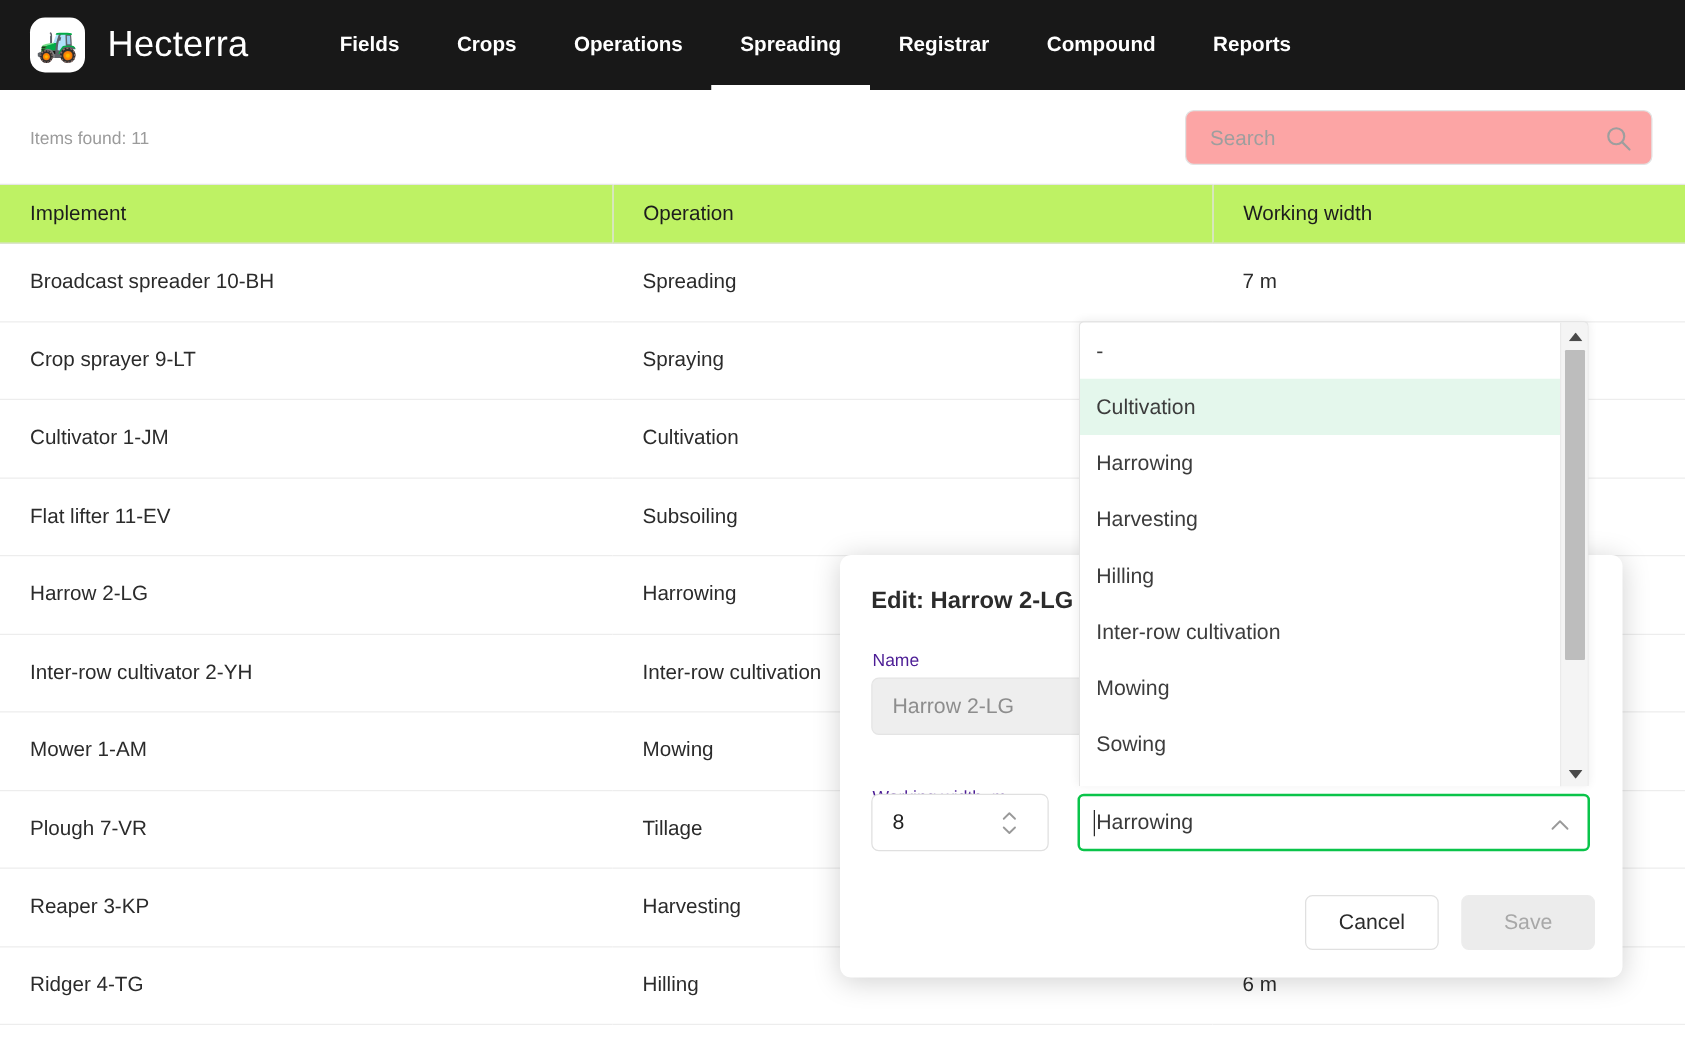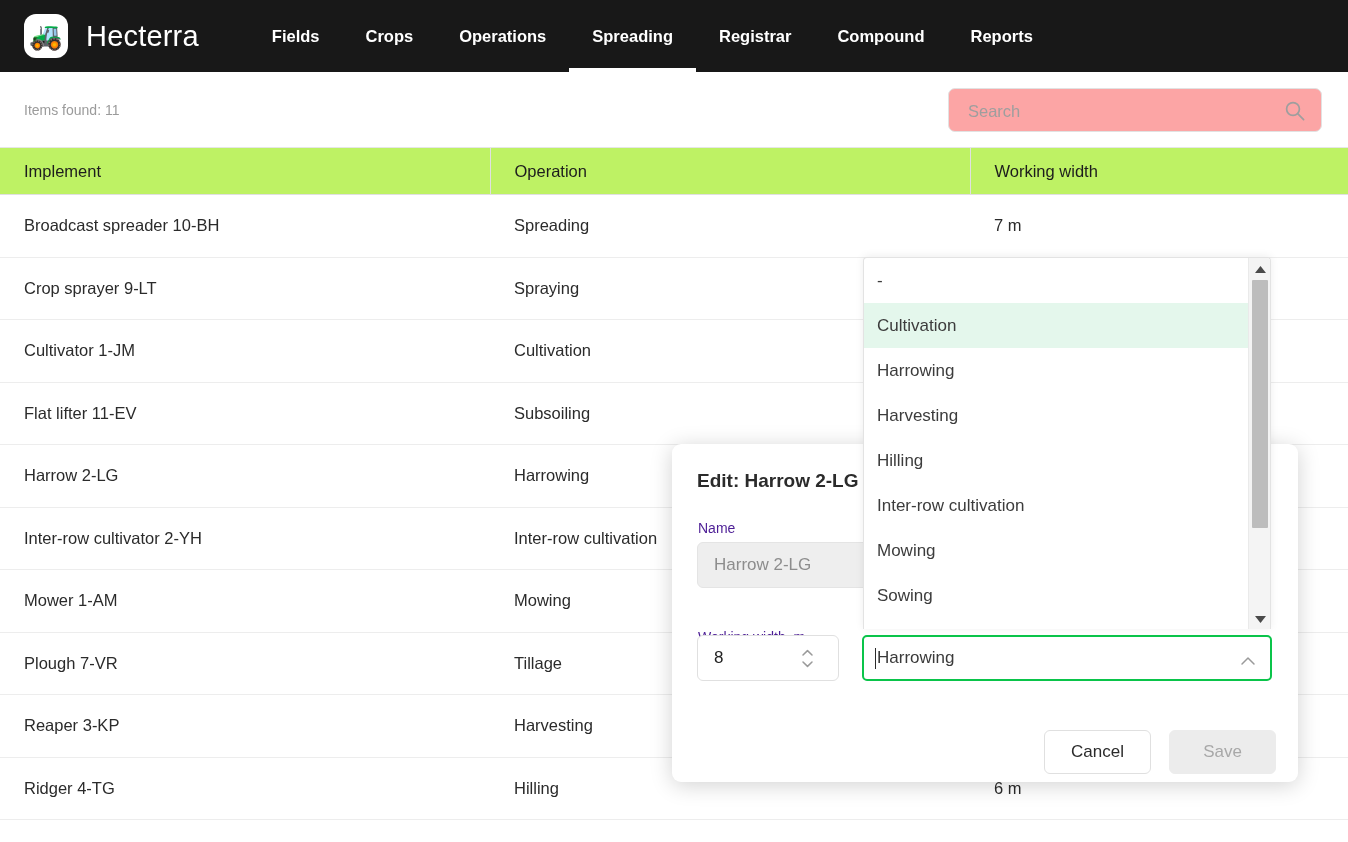--- a/index.html
+++ b/index.html
@@ -216,21 +216,21 @@
   .dd-arrow.down { bottom: 2px; }
   .dd-thumb {
     position: absolute; left: 3px; top: 22px;
     width: 16px; height: 248px;
     background: #bdbdbd; border-radius: 1px;
     cursor: pointer;
   }
 
   
   .modal-actions {
-    position: absolute; right: 22px; bottom: 8px;
+    position: absolute; right: 22px; bottom: 22px;
     display: flex; gap: 18px;
   }
   .btn {
     height: 44px; min-width: 107px;
     border-radius: 6px; font-size: 17px;
     font-family: "Liberation Sans", sans-serif;
     display: flex; align-items: center; justify-content: center;
     cursor: pointer;
   }
   .btn-cancel {

